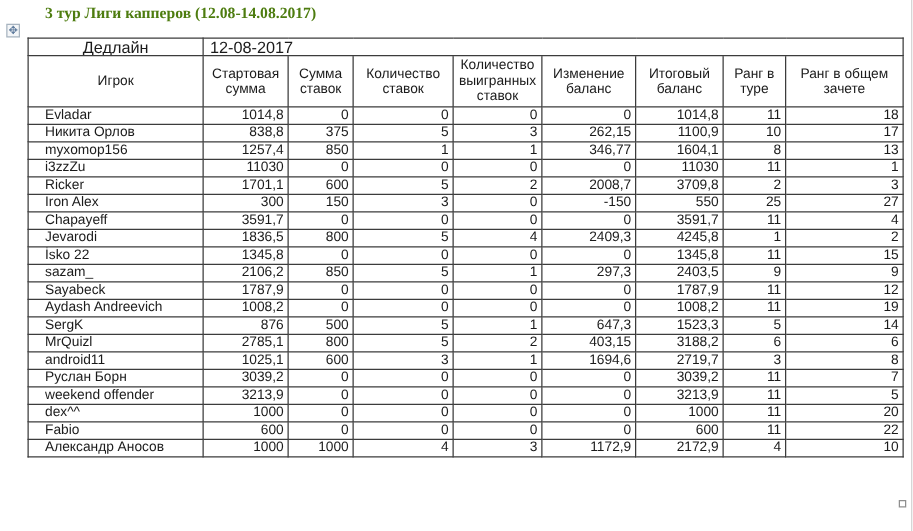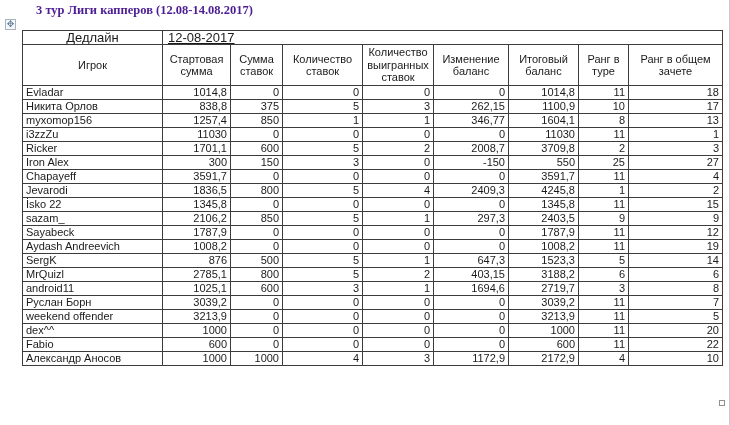--- a/index.html
+++ b/index.html
@@ -2,21 +2,21 @@
 <html><head>
 <meta charset="utf-8">
 <style>
   * { margin: 0; padding: 0; box-sizing: border-box; }
   html, body { width: 730px; height: 425px; background: #ffffff; overflow: hidden; }
   body { position: relative; font-family: "Liberation Sans", sans-serif; color: #1b1b1b; }
 
   .doc-title {
     position: absolute; left: 36px; top: 3px;
     font-family: "Liberation Serif", serif;
-    font-weight: bold; font-size: 12.5px; color: #4c1d95;
+    font-weight: bold; font-size: 12.5px; color: #4d7c0f;
     white-space: nowrap;
   }
 
   .move-handle {
     position: absolute; left: 5px; top: 19px;
     width: 11px; height: 11px;
     border: 1px solid #a8b4c0; background: #f4f6f8;
     color: #5f7b9d; font-size: 9px; line-height: 9px;
     text-align: center; cursor: move;
   }
@@ -26,33 +26,33 @@
     width: 700px; border-collapse: collapse; table-layout: fixed;
   }
   table.league td, table.league th {
     border: 1px solid #3c3c3c;
     font-weight: normal;
     overflow: hidden; white-space: nowrap;
   }
 
   tr.deadline-row td { height: 14px; font-size: 13px; line-height: 13px; vertical-align: middle; }
   td.deadline-label { text-align: center; margin-left: 26px; }
-  td.deadline-value { text-align: left; padding-left: 5px; text-decoration: underline; }
+  td.deadline-value { text-align: left; padding-left: 5px; }
 
   tr.header-row th {
     height: 41px; font-size: 11px; line-height: 12.5px;
     text-align: center; vertical-align: middle;
     white-space: normal; padding: 0 1px;
   }
   th.player-header { font-size: 13px; font-weight: bold; }
 
   tr.data-row td {
     height: 14px; font-size: 11px; line-height: 13px; vertical-align: middle;
   }
-  td.cell-name { text-align: left; padding-left: 3px; }
+  td.cell-name { text-align: left; padding-left: 13px; }
   td.cell-num  { text-align: right; padding-right: 3px; }
 
   .resize-handle {
     position: absolute; left: 719px; top: 400px;
     width: 6px; height: 6px;
     border: 1px solid #8f8f8f; background: #ffffff;
     cursor: nwse-resize;
   }
 
   .window-edge {

